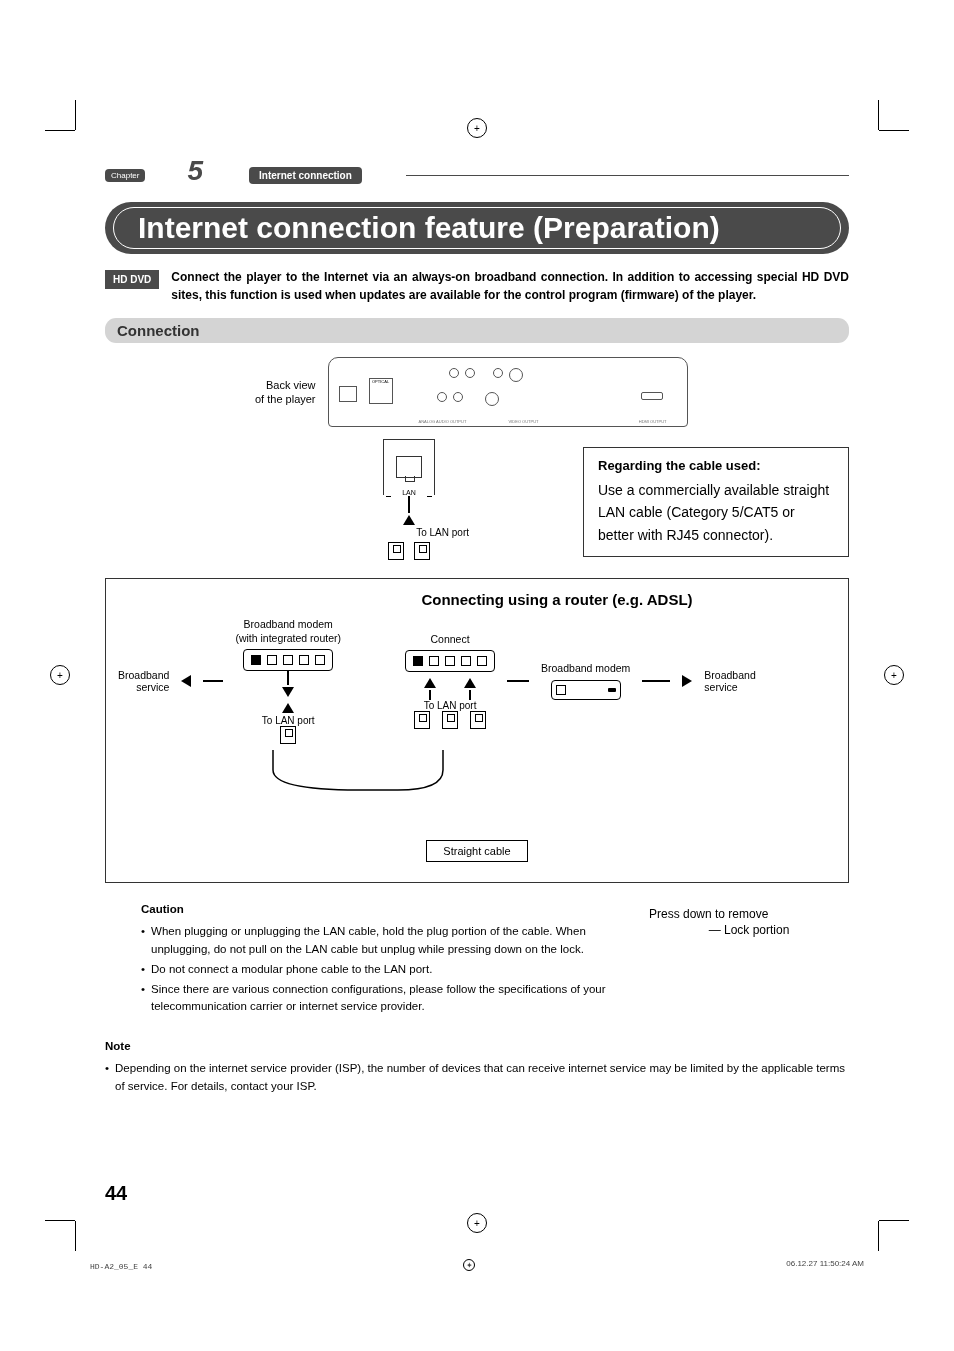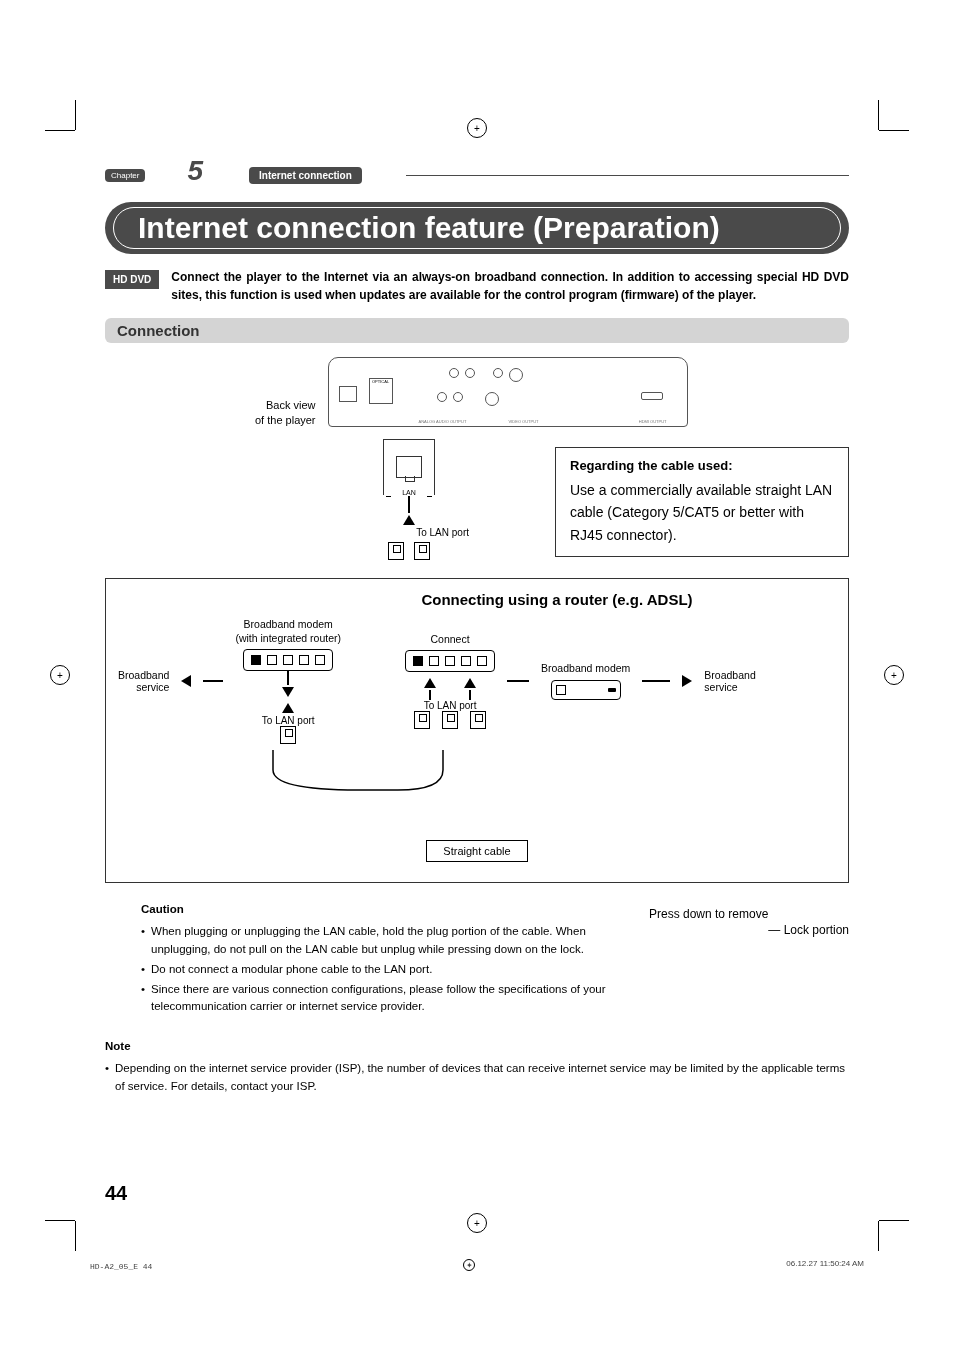--- a/index.html
+++ b/index.html
@@ -69,27 +69,27 @@
   .badge-row { display:flex; gap:12px; align-items:flex-start; margin-top:14px; }
   .hddvd-badge {
     background: #4a4a4a; color:#fff; font-size:10px; font-weight:bold;
     padding:4px 8px; white-space:nowrap; margin-top:2px;
   }
   .intro-text {
     font-size: 12px; font-weight: bold; line-height: 1.5; text-align: justify;
   }
 
   .section-header {
-    background: #d4d4d4; border-radius: 6px; padding: 4px 12px; margin-top: 14px;
+    background: #d4d4d4; border-radius: 11px; padding: 4px 12px; margin-top: 14px;
     font-size: 15px; font-weight: bold; color: #333;
   }
 
   .diagram-area { margin-top: 14px; position: relative; }
 
-  .backview-row { display:flex; align-items:flex-end; gap:12px; margin-left:150px; }
+  .backview-row { display:flex; align-items:center; gap:12px; margin-left:150px; }
   .backview-label { font-size:11px; text-align:right; line-height:1.3; }
   .player-back {
     width: 360px; height: 70px; border:1px solid #555; border-radius:10px 10px 4px 4px;
     background:#fff; position:relative; padding:6px;
   }
   .port-dots { display:flex; gap:6px; position:absolute; }
   .tiny-circle { width:10px; height:10px; border:1px solid #555; border-radius:50%; }
   .hdmi-port { width:22px; height:8px; border:1px solid #555; border-radius:2px; }
 
   .lan-big-box {
@@ -101,21 +101,21 @@
   }
   .lan-shape::after {
     content:""; position:absolute; bottom:-5px; left:8px; width:8px; height:5px;
     border:1.5px solid #333; border-top:none;
   }
   .lan-word { position:absolute; bottom:-2px; left:0; right:0; font-size:7px; text-align:center; background:#fff; }
   .lan-sides { position:absolute; bottom:-3px; width:5px; height:5px; background:#000; }
   .lan-sides.l { left:2px; } .lan-sides.r { right:2px; }
 
   .cable-info-box {
-    border:1.5px solid #333; padding:10px 14px; width:294px;
+    border:1.5px solid #333; padding:10px 14px; width:266px;
     position:absolute; right:0; top:90px;
   }
   .cable-info-title { font-size:13px; font-weight:bold; margin-bottom:6px; }
   .cable-info-text { font-size:14px; line-height:1.6; }
 
   .to-lan { font-size:10px; text-align:right; margin-top:36px; }
   .arrow-up { width:0; height:0; border-left:6px solid transparent; border-right:6px solid transparent;
     border-bottom:10px solid #000; margin:2px auto; }
   .vline { width:1.5px; height:22px; background:#000; margin:0 auto; }
 
@@ -150,21 +150,21 @@
   }
 
   .caution-block { margin-top:18px; display:flex; gap:14px;margin-left:36px; }
   .caution-text { flex:1; font-size:11.5px; line-height:1.55; }
   .caution-text .h { font-weight:bold; margin-bottom:4px; }
   .bullet { display:flex; gap:6px; margin-bottom:2px; }
   .bullet .dot { flex-shrink:0; }
 
   .plug-diagram { width:200px; font-size:12px; position:relative; padding-top:6px; }
   .plug-diagram .press { margin-bottom:2px; }
-  .plug-diagram .lockline { text-align:right; }
+  .plug-diagram .lockline { text-align:center; }
   .plug-svg-area { height:70px; position:relative; }
 
   .note-block { margin-top:20px; font-size:11.5px; line-height:1.55; }
   .note-block .h { font-weight:bold; margin-bottom:4px; }
 
   .page-num { position:absolute; bottom:16px; left:0; font-size:20px; font-weight:bold; }
 
   .footer-row {
     position:absolute; bottom:80px; left:90px; right:90px;
     display:flex; justify-content:space-between; font-size:8px; color:#444;

